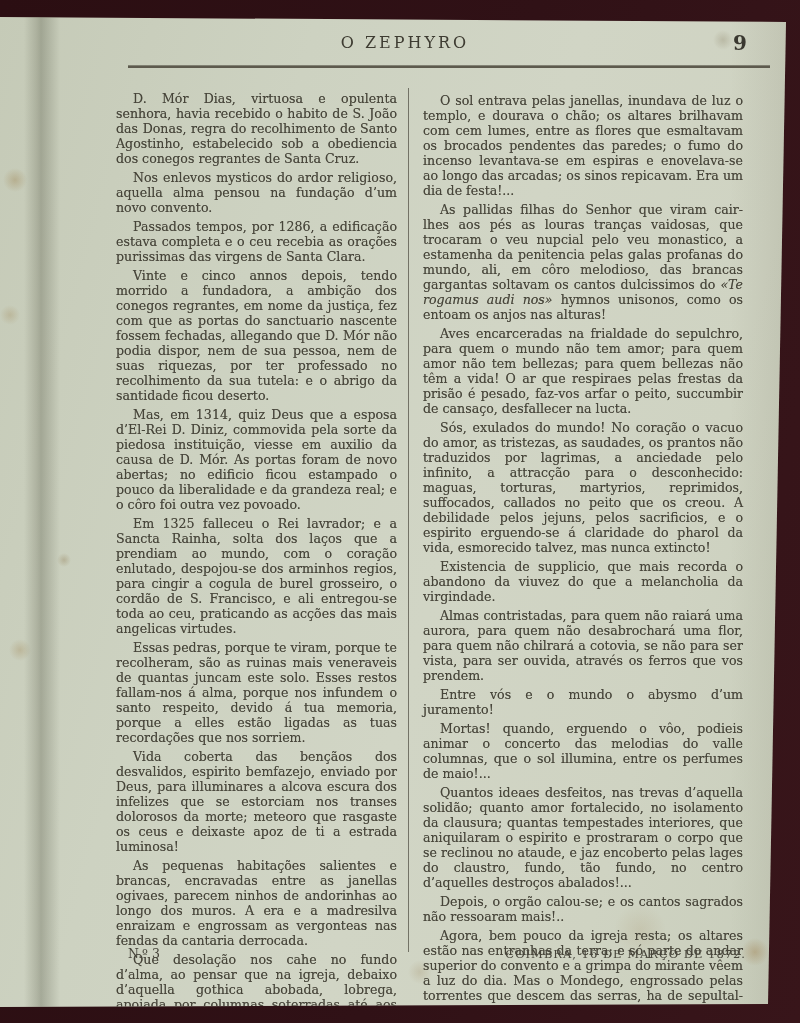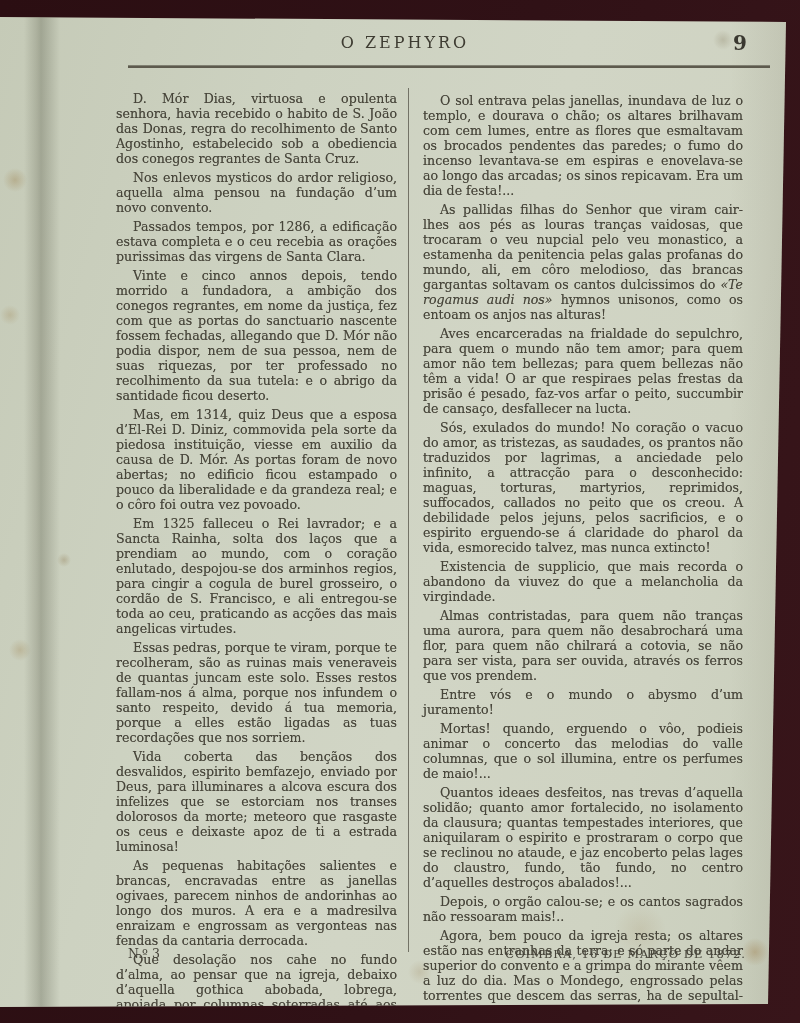--- a/index.html
+++ b/index.html
@@ -87,21 +87,21 @@
       <p>As pequenas habitações salientes e brancas, encravadas entre as janellas ogivaes, parecem ninhos de andorinhas ao longo dos muros. A era e a madresilva enraizam e engrossam as vergonteas nas fendas da cantaria derrocada.</p>
       <p>Que desolação nos cahe no fundo d’alma, ao pensar que na igreja, debaixo d’aquella gothica abobada, lobrega, apoiada por columnas soterradas até aos capiteis, as vozes dos christãos, as inflexões do orgão dolentes e gemebundas, que se repetiam pelo claustro e morriam no concavo das cellas, se elevavam até ao Creador!</p>
     </div>
 
     <div class="col col-right">
       <p>O sol entrava pelas janellas, inundava de luz o templo, e dourava o chão; os altares brilhavam com cem lumes, entre as flores que esmaltavam os brocados pendentes das paredes; o fumo do incenso levantava-se em espiras e enovelava-se ao longo das arcadas; os sinos repicavam. Era um dia de festa!...</p>
       <p><span>As pallidas filhas do Senhor que viram cair-lhes aos pés as louras tranças vaidosas, que trocaram o veu nupcial pelo veu monastico, a estamenha da penitencia pelas galas profanas do mundo, ali, em côro melodioso, das brancas gargantas soltavam os cantos dulcissimos do </span><span class="it">«Te rogamus audi nos»</span><span> hymnos unisonos, como os entoam os anjos nas alturas!</span></p>
       <p>Aves encarceradas na frialdade do sepulchro, para quem o mundo não tem amor; para quem amor não tem bellezas; para quem bellezas não têm a vida! O ar que respiraes pelas frestas da prisão é pesado, faz-vos arfar o peito, succumbir de cansaço, desfallecer na lucta.</p>
       <p>Sós, exulados do mundo! No coração o vacuo do amor, as tristezas, as saudades, os prantos não traduzidos por lagrimas, a anciedade pelo infinito, a attracção para o desconhecido: maguas, torturas, martyrios, reprimidos, suffocados, callados no peito que os creou. A debilidade pelos jejuns, pelos sacrificios, e o espirito erguendo-se á claridade do pharol da vida, esmorecido talvez, mas nunca extincto!</p>
       <p>Existencia de supplicio, que mais recorda o abandono da viuvez do que a melancholia da virgindade.</p>
-      <p>Almas contristadas, para quem não tranças uma aurora, para quem não desabrochará uma flor, para quem não chilrará a cotovia, se não para ser vista, para ser ouvida, através os ferros que vos prendem.</p>
+      <p>Almas contristadas, para quem não raiará uma aurora, para quem não desabrochará uma flor, para quem não chilrará a cotovia, se não para ser vista, para ser ouvida, através os ferros que vos prendem.</p>
       <p>Entre vós e o mundo o abysmo d’um juramento!</p>
       <p>Mortas! quando, erguendo o vôo, podieis animar o concerto das melodias do valle columnas, que o sol illumina, entre os perfumes de maio!...</p>
       <p>Quantos ideaes desfeitos, nas trevas d’aquella solidão; quanto amor fortalecido, no isolamento da clausura; quantas tempestades interiores, que aniquilaram o espirito e prostraram o corpo que se reclinou no ataude, e jaz encoberto pelas lages do claustro, fundo, tão fundo, no centro d’aquelles destroços abalados!...</p>
       <p>Depois, o orgão calou-se; e os cantos sagrados não ressoaram mais!..</p>
       <p>Agora, bem pouco da igreja resta; os altares estão nas entranhas da terra; e só parte do andar superior do convento e a grimpa do mirante vêem a luz do dia. Mas o Mondego, engrossado pelas torrentes que descem das serras, ha de sepultal-os em novas inundações, e dentro em pouco, nem um marco dirá «existiu aqui».</p>
       <p>As religiosas, que, em tempo de D. Manuel, recusaram deixar a casa que lhes tinha ante os olhos tantas lembranças, que a nobilitavam, fo-</p>
     </div>
 
     <div class="footer">
       <span class="issue">N.º 3</span>

